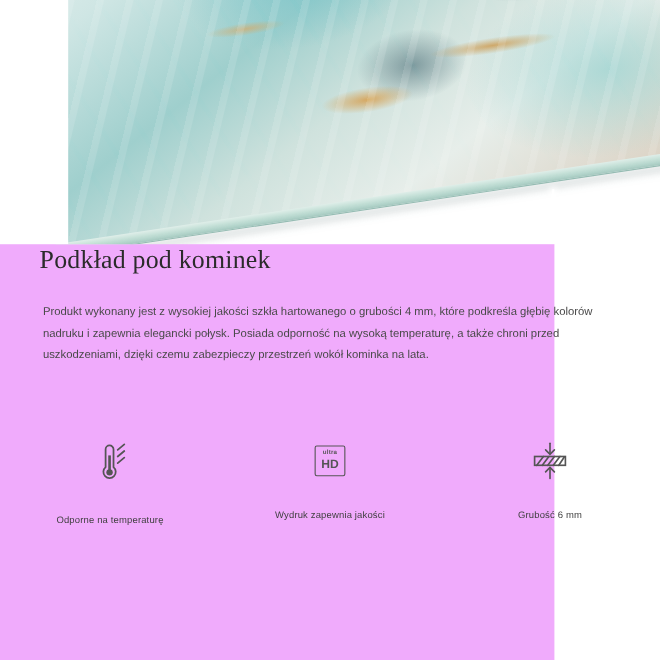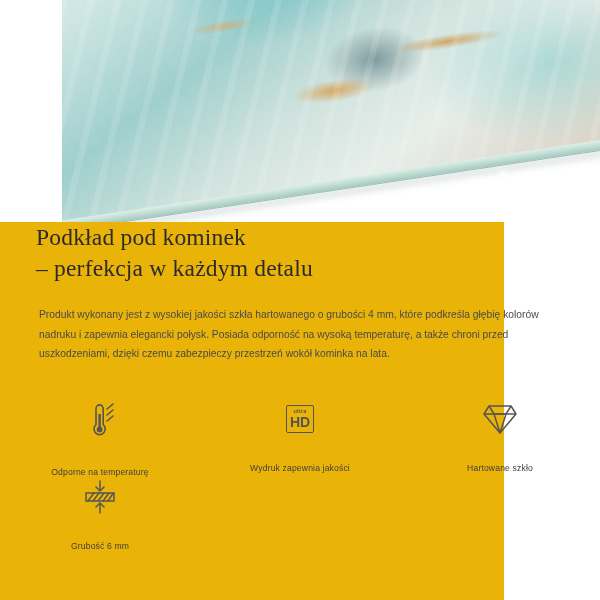--- a/index.html
+++ b/index.html
@@ -6,21 +6,21 @@
   html, body {
     margin: 0; padding: 0;
     width: 600px; height: 600px;
     background: #ffffff;
     font-family: "Liberation Sans", sans-serif;
     overflow: hidden;
   }
   #page {
     position: relative;
     width: 504px; height: 600px;
-    background: #eab308;
+    background: #f0abfc;
   }
 
   
   .hero {
     position: absolute;
     left: 0; top: 0;
     width: 600px; height: 222px;
     overflow: hidden;
     background: #ffffff;
   }
@@ -166,21 +166,21 @@
   }
   .ultrahd {
     width: 28px; height: 28px;
     border: 1.6px solid #555;
     border-radius: 2px;
     display: flex; flex-direction: column;
     align-items: center; justify-content: center;
     line-height: 1;
   }
   .ultrahd .u1 { font-size: 5.6px; font-weight: 700; color: #555; letter-spacing: .2px; }
-  .ultrahd .u2 { font-size: 14px; font-weight: 700; color: #555; margin-top: 1px; }
+  .ultrahd .u2 { font-size: 11px; font-weight: 700; color: #555; margin-top: 1px; }
   svg { display: block; }
 </style>
 </head>
 <body>
 
 <div id="page">
 
   <div class="hero">
     <div class="panel-wrap">
       <div class="panel"></div>
@@ -193,21 +193,20 @@
         <i class="d1"></i>
         <i class="d2"></i>
         <i class="core"></i>
     </div>
     <div class="hero-mask-left"></div>
   </div>
 
   <div class="content">
     <h1 class="headline">
       <span>Podkład pod kominek</span>
-      <span class="l2">– perfekcja w każdym detalu</span>
     </h1>
     <p class="body-copy">Produkt wykonany jest z wysokiej jakości szkła hartowanego o grubości 4 mm, które podkreśla głębię kolorów nadruku i zapewnia elegancki połysk. Posiada odporność na wysoką temperaturę, a także chroni przed uszkodzeniami, dzięki czemu zabezpieczy przestrzeń wokół kominka na lata.</p>
   </div>
 
   <div class="features">
 
     <div class="feature">
       <div class="ico">
         <svg width="34" height="40" viewBox="0 0 34 40">
           <g fill="none" stroke="#555" stroke-width="1.6" stroke-linecap="round">
@@ -227,34 +226,20 @@
       <div class="ico">
         <div class="ultrahd">
           <span class="u1">ultra</span>
           <span class="u2">HD</span>
         </div>
       </div>
       <div class="cap">Wydruk zapewnia jakości</div>
     </div>
 
 
-    <div class="feature">
-      <div class="ico">
-        <svg width="36" height="34" viewBox="0 0 36 34">
-          <g fill="none" stroke="#555" stroke-width="1.5" stroke-linejoin="round">
-            <path d="M7 4 H29 L34 12 L18 31 L2 12 Z"></path>
-            <path d="M2 12 H34"></path>
-            <path d="M7 4 L12 12 L18 31"></path>
-            <path d="M29 4 L24 12 L18 31"></path>
-            <path d="M12 12 H24"></path>
-          </g>
-        </svg>
-      </div>
-      <div class="cap">Hartowane szkło</div>
-    </div>
 
 
     <div class="feature">
       <div class="ico">
         <svg width="40" height="36" viewBox="0 0 40 36">
           <g stroke="#555" stroke-width="1.5" fill="none" stroke-linecap="round">
             <line x1="20" y1="2" x2="20" y2="11"></line>
             <path d="M16 8 L20 12 L24 8"></path>
             <line x1="20" y1="34" x2="20" y2="25"></line>
             <path d="M16 28 L20 24 L24 28"></path>

